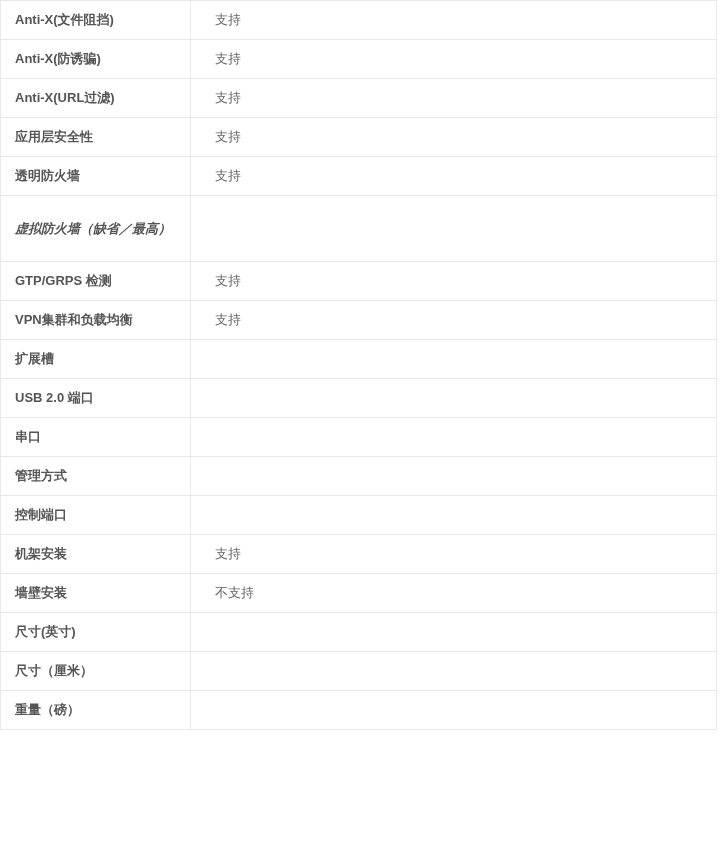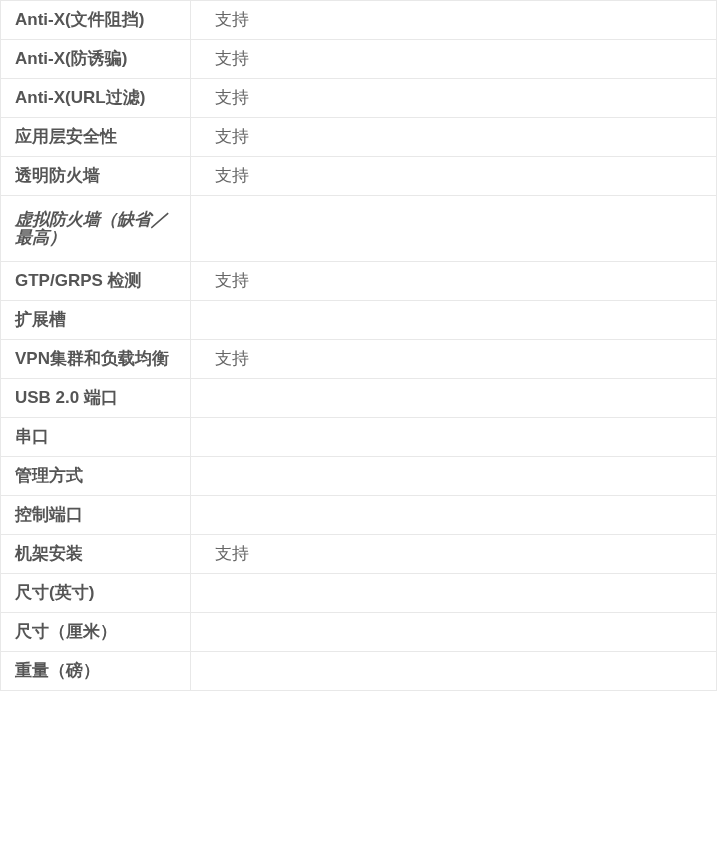--- a/index.html
+++ b/index.html
@@ -22,21 +22,21 @@
   }
   .spec-table col.label-col { width: 190px; }
   .spec-table col.value-col { width: 526px; }
 
   .spec-table td {
     border-bottom: 1px solid #e8e8e8;
     border-left: 1px solid #e8e8e8;
     border-right: 1px solid #e8e8e8;
     padding: 0 12px;
     vertical-align: middle;
-    font-size: 17px;
+    font-size: 13px;
     line-height: 18px;
     height: 39px;
     box-sizing: border-box;
   }
   .spec-table tr:first-child td {
     border-top: 1px solid #e8e8e8;
   }
   td.label {
     color: #555555;
     font-weight: bold;
@@ -101,29 +101,29 @@
         <td class="value tall"></td>
       </tr>
       <tr>
         <td class="label">
           <span class="label-text">GTP/GRPS 检测</span>
         </td>
         <td class="value">支持</td>
       </tr>
       <tr>
         <td class="label">
+          <span class="label-text">VPN集群和负载均衡</span>
+        </td>
+        <td class="value">支持</td>
+      </tr>
+      <tr>
+        <td class="label">
           <span class="label-text">扩展槽</span>
         </td>
         <td class="value"></td>
-      </tr>
-      <tr>
-        <td class="label">
-          <span class="label-text">VPN集群和负载均衡</span>
-        </td>
-        <td class="value">支持</td>
       </tr>
       <tr>
         <td class="label">
           <span class="label-text">USB 2.0 端口</span>
         </td>
         <td class="value"></td>
       </tr>
       <tr>
         <td class="label">
           <span class="label-text">串口</span>
@@ -143,20 +143,26 @@
         <td class="value"></td>
       </tr>
       <tr>
         <td class="label">
           <span class="label-text">机架安装</span>
         </td>
         <td class="value">支持</td>
       </tr>
       <tr>
         <td class="label">
+          <span class="label-text">墙壁安装</span>
+        </td>
+        <td class="value">不支持</td>
+      </tr>
+      <tr>
+        <td class="label">
           <span class="label-text">尺寸(英寸)</span>
         </td>
         <td class="value"></td>
       </tr>
       <tr>
         <td class="label">
           <span class="label-text">尺寸（厘米）</span>
         </td>
         <td class="value"></td>
       </tr>

